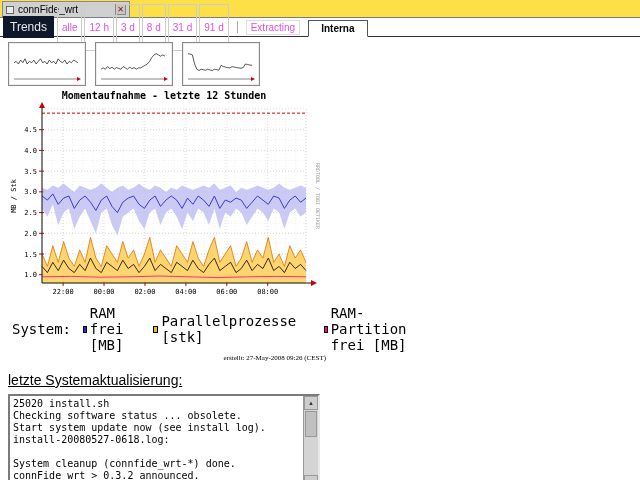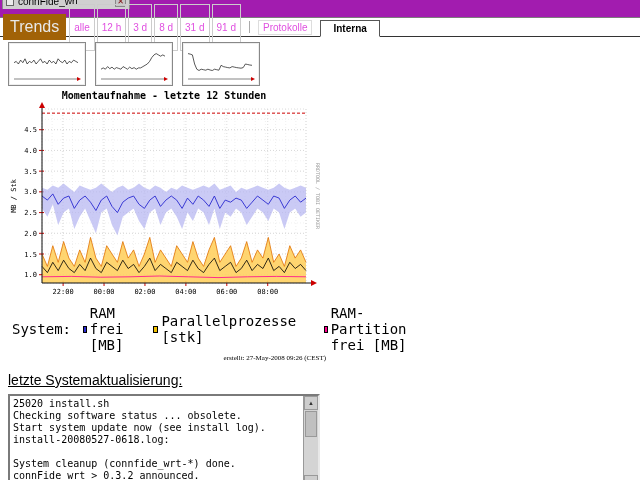--- a/index.html
+++ b/index.html
@@ -1,24 +1,24 @@
 <!DOCTYPE html>
 <html style="--pink: #e050e0;"><head>
 <meta charset="utf-8">
 <style>
 *{margin:0;padding:0;box-sizing:border-box}
 html,body{width:640px;height:480px}
 body{position:relative;background:#fff;font-family:"Liberation Sans","DejaVu Sans",sans-serif;font-size:11px;color:#000;overflow:hidden}
-.titlebar{height:18px;background:#a21caf;border-bottom:1px solid #7c7c7c;display:flex;align-items:flex-end;padding:1px 0 8px 2px}
+.titlebar{height:18px;background:#fde047;border-bottom:1px solid #7c7c7c;display:flex;align-items:flex-start;padding:1px 0 8px 2px}
 .wtab{display:flex;align-items:center;gap:4px;height:16px;background:#d0d0d0;border:1px solid #8a8a8a;border-bottom:none;padding:0 3px;width:128px}
 .ticon{width:8px;height:8px;background:#ececec;border:1px solid #666;flex:none}
 .ttitle{font-size:10px;white-space:nowrap;flex:1}
 .tclose{flex:none;width:11px;height:11px;font-size:8px;line-height:10px;text-align:center;color:#801010;background:#c6c6c6;border:1px solid #888;cursor:default}
 .nav{height:19px;display:flex;align-items:center;border-bottom:1px solid #333;padding-left:3px}
-.trends{background:#a16207;color:#e8e8e8;font-size:16px;padding:4px 7px;margin-right:3px}
+.trends{background:#0f172a;color:#e8e8e8;font-size:12px;padding:4px 7px;margin-right:3px}
 .ranges{display:flex;align-items:center}
 .ranges a{display:inline-block;color:var(--pink,#e050e0);text-decoration:none;font-size:10px;padding:17px 4px;border:1px solid #ccc;margin-right:2px}
 .navdiv{width:1px;height:12px;background:#aaa;margin:0 8px 0 6px}
 .protokolle{color:var(--pink,#e050e0);text-decoration:none;font-size:10px;padding:1px 4px;border:1px solid #ddd;margin-right:8px}
 .interna{font-size:10px;font-weight:bold;color:#000;background:#fff;border:1px solid #555;border-bottom:1px solid #fff;padding:2px 12px;align-self:flex-end;margin-bottom:-1px}
 .thumbs{display:flex;gap:9px;margin:5px 0 0 8px}
 .thumb{display:block;width:78px;height:44px;border:1px solid #888;background:#fff;padding:3px;box-shadow:inset 0 0 0 1px #eee}
 .thumb svg{display:block}
 .chart-title{width:312px;margin:4px 0 0 8px;text-align:center;font-family:"DejaVu Sans Mono","Liberation Mono",monospace;font-size:10px;font-weight:bold}
 #mainchart{display:block;margin-left:8px}
@@ -55,21 +55,21 @@
   <span class="trends">Trends</span>
   <span class="ranges">
       <a href="#">alle</a>
       <a href="#">12 h</a>
       <a href="#">3 d</a>
       <a href="#">8 d</a>
       <a href="#">31 d</a>
       <a href="#">91 d</a>
     </span>
   <span class="navdiv"></span>
-  <a class="protokolle" href="#">Protokolle</a>
+  <a class="protokolle" href="#">Extracting</a>
   <span class="interna">Interna</span>
 </div>
 
 <div class="thumbs">
   <a class="thumb" href="#">
       <svg width="70" height="36">
         <path d="M2.0 16.7L4.2 15.4L6.4 18.0L8.6 14.1L10.8 16.7L13.0 12.8L15.2 18.0L17.4 15.4L19.7 16.7L21.9 14.1L24.1 18.0L26.3 15.4L28.5 12.8L30.7 16.7L32.9 15.4L35.1 18.0L37.3 14.1L39.5 16.7L41.7 15.4L43.9 18.0L46.1 12.8L48.3 15.4L50.6 16.7L52.8 14.1L55.0 18.0L57.2 15.4L59.4 16.7L61.6 14.1L63.8 15.4L66.0 16.7" fill="none" stroke="#111" stroke-width="0.7"></path>
         <line x1="2" y1="33" x2="65" y2="33" stroke="#333" stroke-width="0.6"></line>
         <path d="M69 33l-4 -2v4Z" fill="#cc0000"></path>
       </svg>

